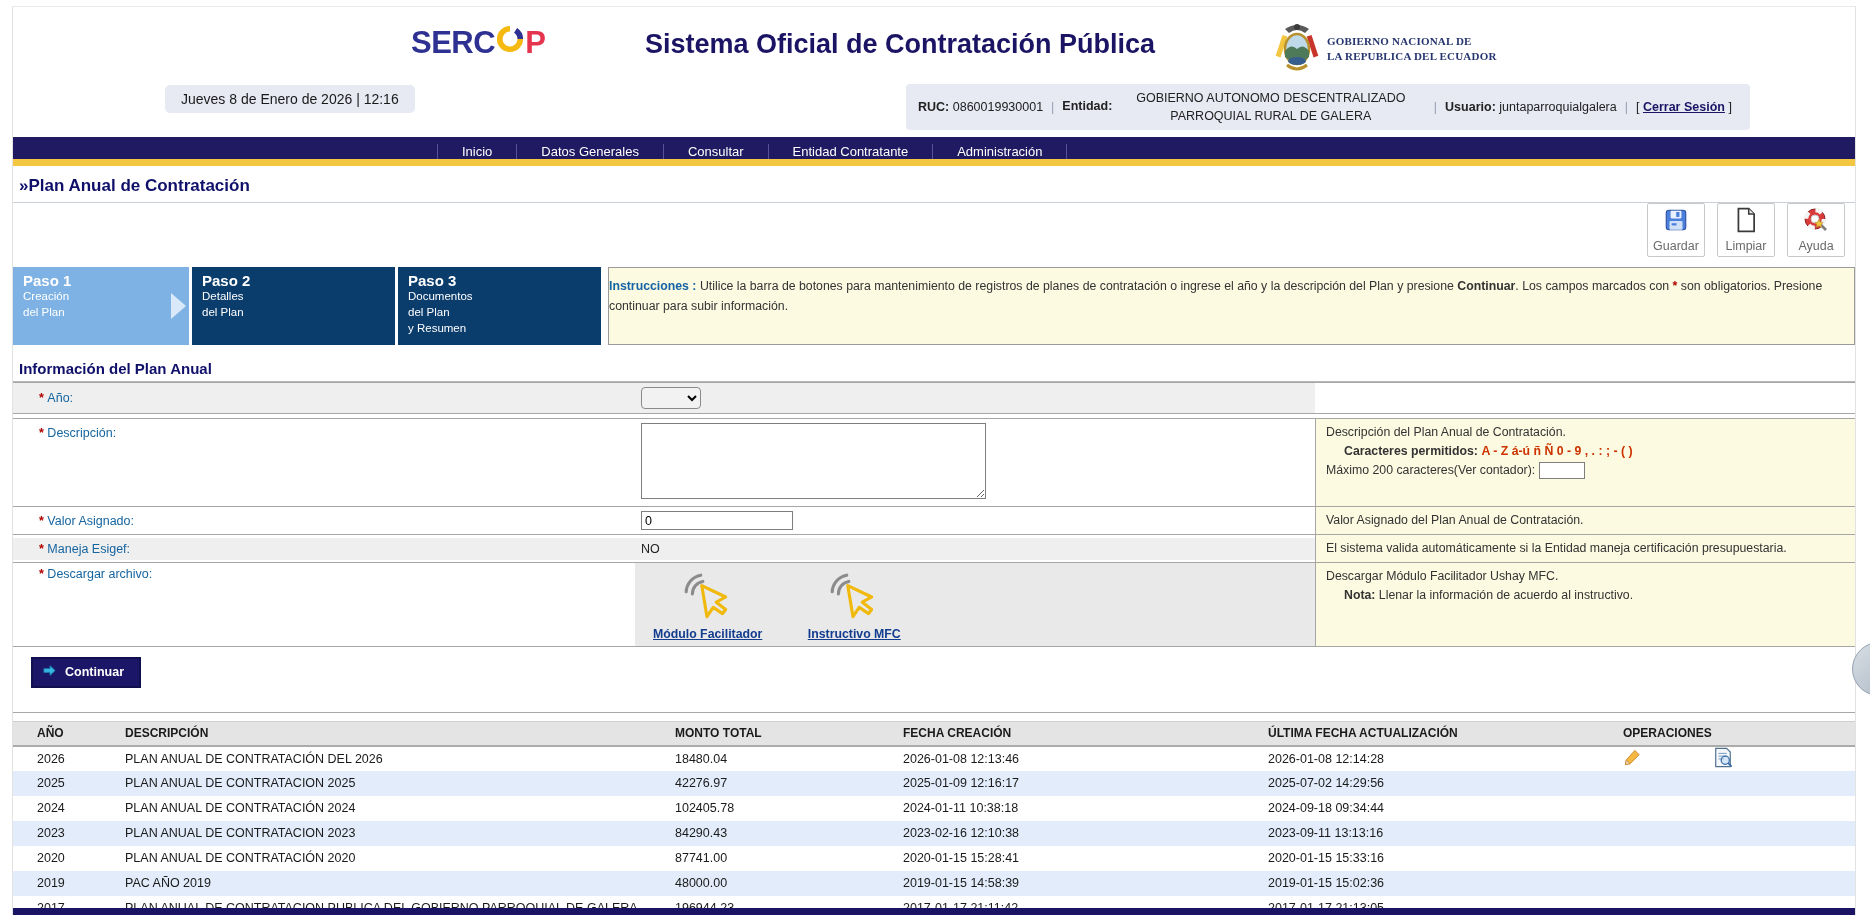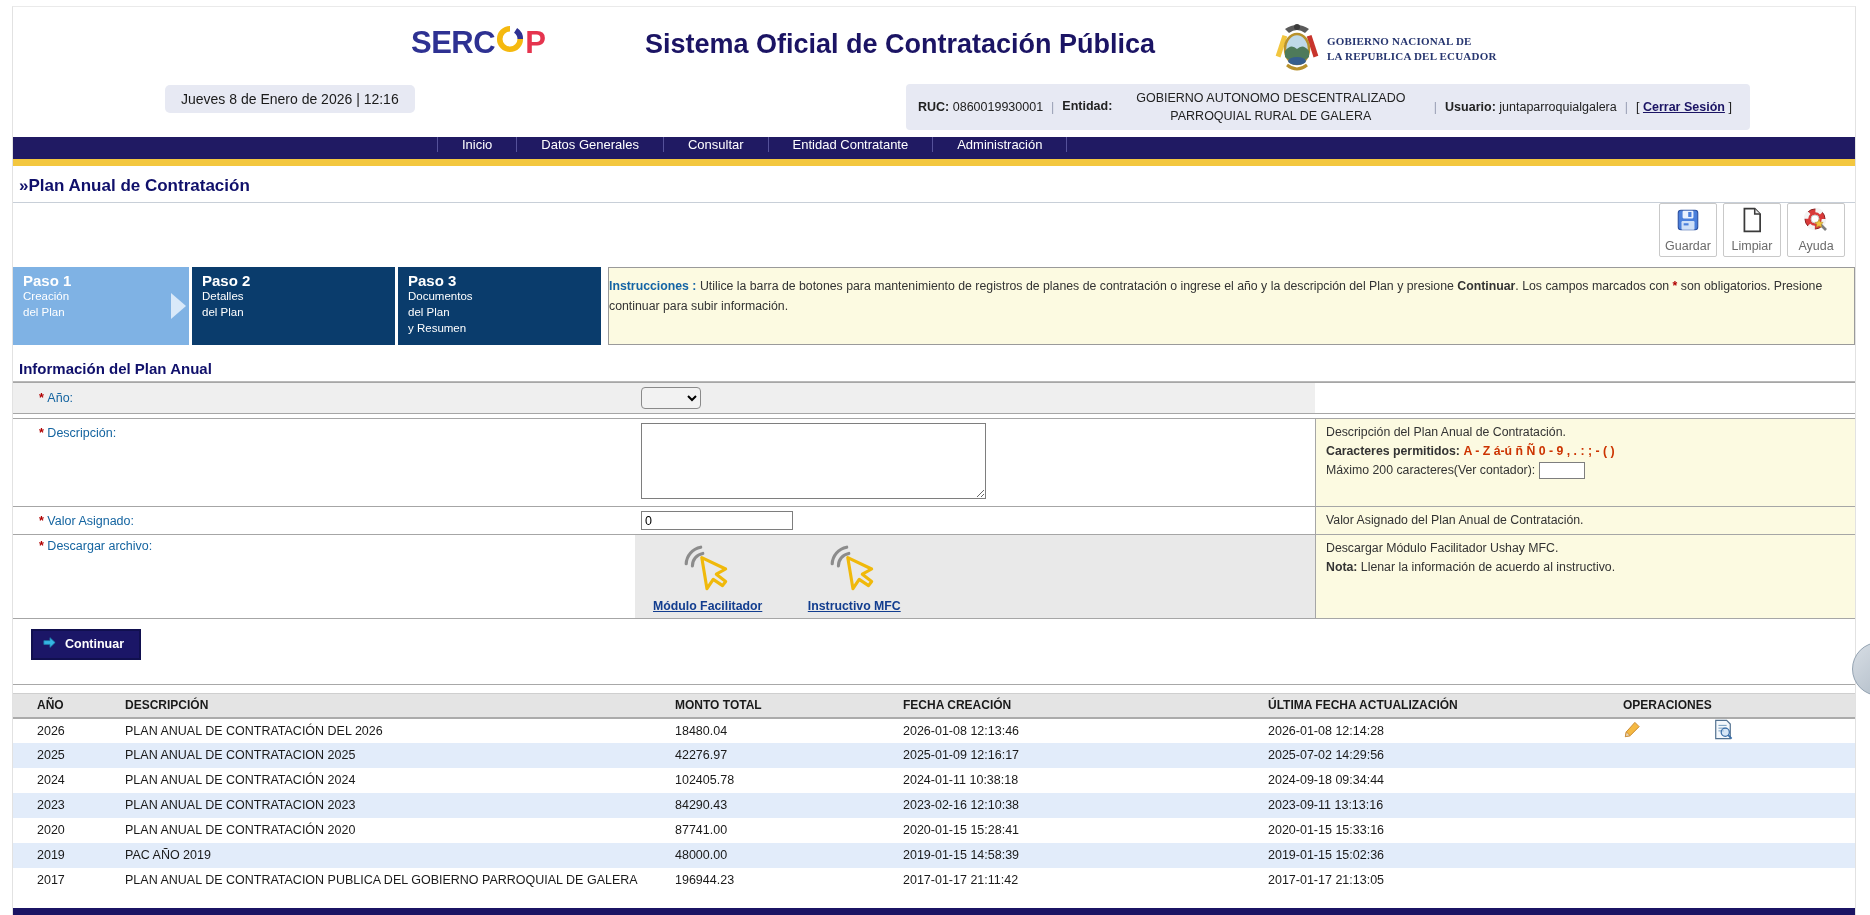--- a/index.html
+++ b/index.html
@@ -20,28 +20,28 @@
   .app-title { position:absolute; left:632px; top:22px; font-size:27px; font-weight:bold; color:#1B1464; }
   .gov { position:absolute; left:1262px; top:14px; display:flex; align-items:center; gap:8px; }
   .gov-text { font-family:"Liberation Serif", serif; font-weight:bold; font-size:11px; color:#26356F; line-height:1.35; letter-spacing:0.2px; }
   .date-chip { position:absolute; left:152px; top:78px; background:#E7E9F3; border-radius:5px; padding:6px 16px; font-size:14px; color:#1A1A1A; }
   .ruc-bar { position:absolute; left:893px; top:77px; width:844px; background:#E7E9F3; border-radius:4px; padding:5px 12px; font-size:12.5px; display:flex; align-items:center; }
   .ruc-bar b { font-weight:bold; }
   .ruc-bar .sep { color:#9AA0B5; padding:0 8px; }
   .entidad-val { display:inline-block; width:310px; text-align:center; vertical-align:middle; line-height:1.45; }
   .logout-link { color:#1B1464; font-weight:bold; text-decoration:underline; cursor:pointer; }
   
-  .navbar { height:22px; background:#201A63; display:flex; align-items:flex-start; padding-left:424px; }
+  .navbar { height:22px; background:#201A63; display:flex; align-items:flex-end; padding-left:424px; }
   .nav-item { color:#FFFFFF; font-size:13px; display:flex; align-items:center; padding:0 24px; border-left:1px solid #55519A; cursor:pointer; }
   .nav-item:last-child { border-right:1px solid #55519A; }
   .gold-bar { height:7px; background:#F3C73F; }
   
   .page-title-bar { padding:10px 4px 6px 6px; font-size:17px; font-weight:bold; color:#10106B; border-bottom:1px solid #C8CFD8; }
   
-  .toolbar { position:absolute; right:10px; top:196px; display:flex; gap:6px; }
+  .toolbar { position:absolute; right:10px; top:196px; display:flex; gap:12px; }
   .tool-btn { width:58px; height:54px; background:#FFF; border:1px solid #C9C9C9; border-radius:2px; display:flex; flex-direction:column; align-items:center; justify-content:center; gap:2px; cursor:pointer; }
   .tool-btn span.lbl { font-size:12.5px; color:#6B6B6B; }
   
   .steps-row { display:flex; margin-top:64px; align-items:stretch; }
   .step { width:176px; margin-right:3px; padding:5px 10px; color:#FFF; position:relative; height:78px; }
   .step .t { font-size:15px; font-weight:bold; }
   .step .l { font-size:11.5px; line-height:1.38; }
   .step.active { background:#7FB2E4; }
   .step.inactive { background:#0A3C6C; }
   .step-arrow { position:absolute; right:3px; top:26px; width:0; height:0; border-top:13px solid transparent; border-bottom:13px solid transparent; border-left:15px solid #D9E9F9; }
@@ -66,21 +66,21 @@
   .row-esigef { min-height:24px; align-items:center; }
   .row-esigef .fcell { background:#EFEFEF; }
   .row-esigef .fhelp { background:#FCFAE1; }
   .row-dl { min-height:84px; }
   .row-dl .fctrl { background:#E9E9E9; }
   select.anio-select { width:60px; height:22px; border:1px solid #8A8A8A; border-radius:4px; background:#F2F2F2; }
   textarea.desc-area { width:345px; height:76px; border:1px solid #7E7E7E; resize:both; font-family:"Liberation Sans",sans-serif; }
   input.valor-input { width:152px; height:19px; border:1px solid #7E7E7E; font-size:12.5px; padding:0 3px; }
   input.counter-input { width:46px; height:17px; border:1px solid #7E7E7E; vertical-align:middle; }
   .chars-red { color:#CC3300; font-weight:bold; }
-  .help-bold { font-weight:bold; }
+  .help-bold { font-weight:bold;margin-left:18px; }
   .dl-item { display:inline-block; text-align:center; margin-left:12px; margin-right:30px; padding-top:4px; }
   .dl-link { display:block; margin-top:1px; color:#123D8F; font-weight:bold; font-size:12.3px; text-decoration:underline; cursor:pointer; }
   
   .continue-btn { display:inline-flex; align-items:center; gap:8px; margin:10px 0 0 18px; background:#1B1667; border:2px solid #11104F; padding:4px 15px 5px 9px; color:#FFF; font-weight:bold; font-size:12.5px; cursor:pointer; font-family:"Liberation Sans",sans-serif; }
   
   .results { margin-top:24px; border-top:1px solid #A8A8A8; padding-top:8px; }
   table.results-table { width:100%; border-collapse:collapse; font-size:12.5px; color:#1A1A1A; table-layout:fixed; }
   .results-table th { background:#E4E4E4; font-weight:bold; font-size:12px; text-align:left; height:24px; padding:0; border-top:1px solid #CFCFCF; border-bottom:2px solid #ABABAB; }
   .results-table td { height:25px; padding:0; overflow:hidden; white-space:nowrap; }
   .results-table .c1 { padding-left:24px; }
@@ -222,20 +222,25 @@
       <div class="fcell fhelp">
         <div>Descripción del Plan Anual de Contratación.</div>
         <div><span class="help-bold">Caracteres permitidos:</span> <span class="chars-red">A - Z á-ú ñ Ñ 0 - 9 , . : ; - ( )</span></div>
         <div><span>Máximo 200 caracteres(Ver contador):</span> <input class="counter-input" style=""></div>
       </div>
     </div>
     <div class="form-row row-valor">
       <div class="fcell flabel"><span class="req">*</span>&nbsp;<span>Valor Asignado:</span></div>
       <div class="fcell"><input class="valor-input" value="0" style=""></div>
       <div class="fcell fhelp">Valor Asignado del Plan Anual de Contratación.</div>
+    </div>
+    <div class="form-row row-esigef">
+      <div class="fcell flabel"><span class="req">*</span>&nbsp;<span>Maneja Esigef:</span></div>
+      <div class="fcell">NO</div>
+      <div class="fcell fhelp">El sistema valida automáticamente si la Entidad maneja certificación presupuestaria.</div>
     </div>
     <div class="form-row row-dl">
       <div class="fcell flabel"><span class="req">*</span>&nbsp;<span>Descargar archivo:</span></div>
       <div class="fcell fctrl">
         <span class="dl-item">
           <span><svg width="54" height="52" viewBox="0 0 52 50">
                 <path d="M5 20 A17 17 0 0 1 19 4" stroke="#8C8C8C" stroke-width="3" fill="none" stroke-linecap="round"></path>
                 <path d="M11 22 A12 12 0 0 1 21 10" stroke="#8C8C8C" stroke-width="3" fill="none" stroke-linecap="round"></path>
                 <path d="M20 14 L25 44 L31 35 L40 41 L43 37 L34 30 L43 25 Z" fill="none" stroke="#F0B90B" stroke-width="3" stroke-linejoin="round"></path>
               </svg></span>

